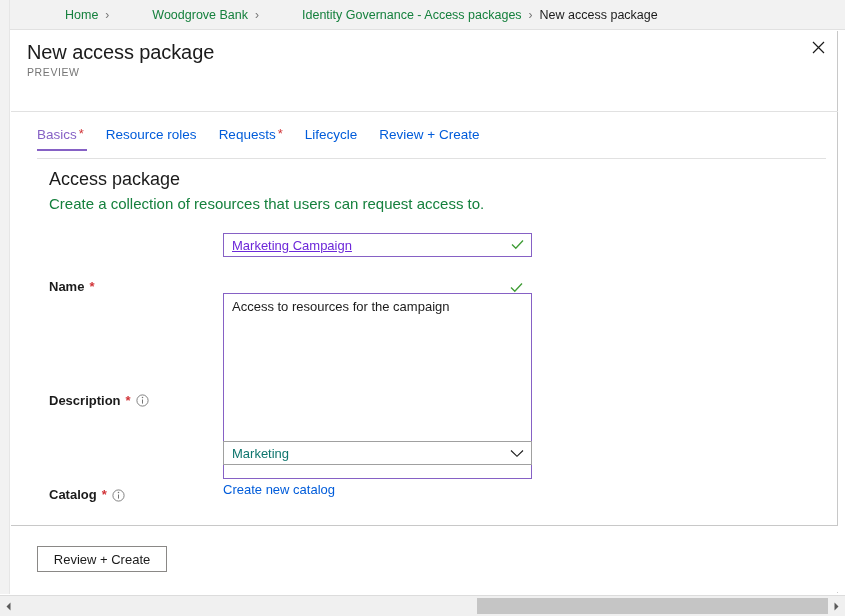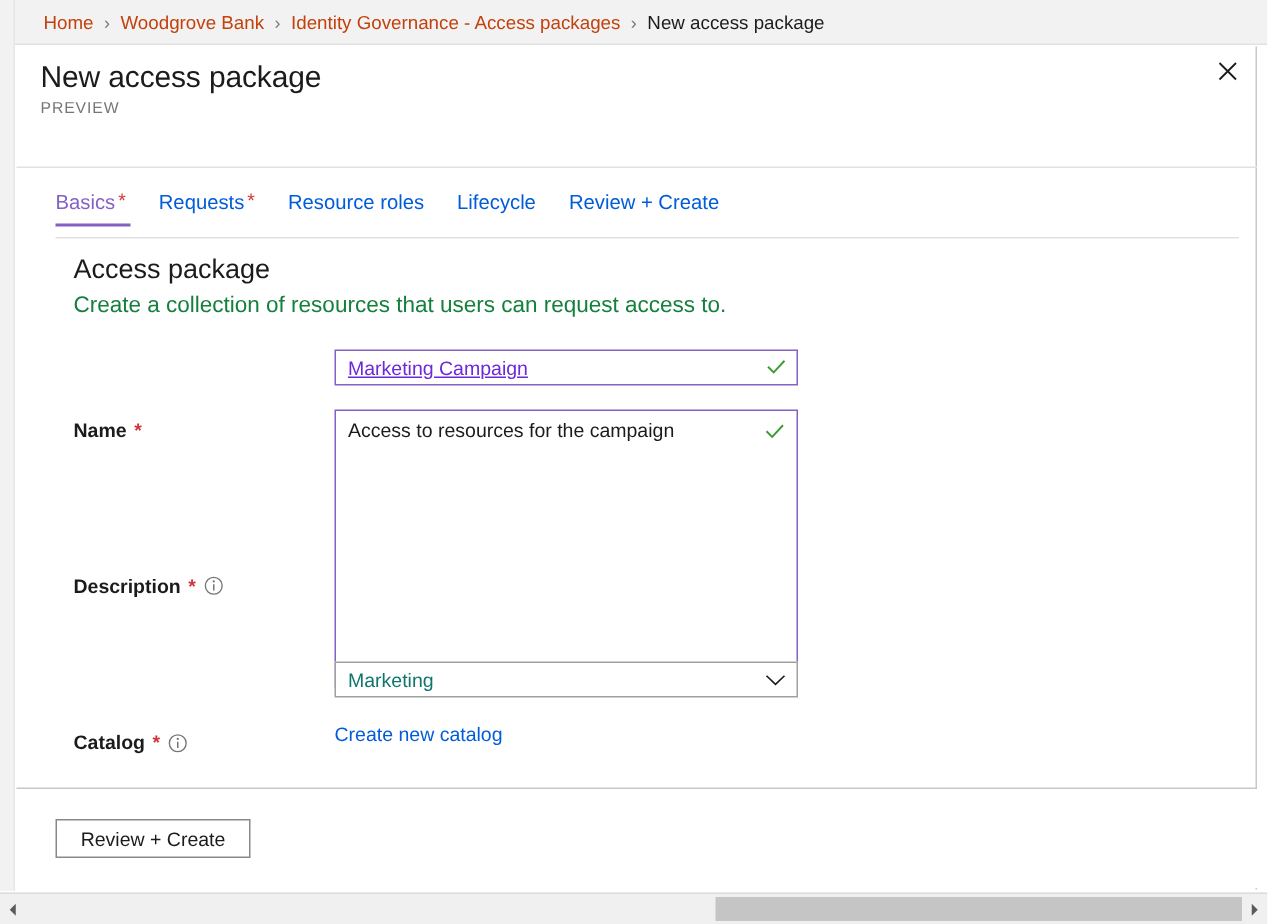--- a/index.html
+++ b/index.html
@@ -36,23 +36,24 @@
     height: 30px;
     background: #f2f2f2;
     border-bottom: 1px solid #e1e1e1;
     box-sizing: border-box;
     display: flex;
     align-items: center;
     padding-left: 19px;
     white-space: nowrap;
   }
   .bc-link {
-    color: #c2410c;
+    color: #15803d;
     font-size: 12.5px;
     cursor: pointer;
+    margin-left: 36px;
   }
   .bc-current {
     color: #1b1b1b;
     font-size: 12.5px;
   }
   .bc-sep {
     color: #767676;
     font-size: 12px;
     margin: 0 7px;
     font-weight: 300;
@@ -226,20 +227,21 @@
     box-sizing: border-box;
     border: 1px solid #8661c5;
     background: #ffffff;
     font-family: "Liberation Sans", sans-serif;
     font-size: 13px;
     color: #1b1b1b;
     padding: 4px 26px 4px 8px;
     outline: none;
     resize: none;
     line-height: 17px;
+    margin-top: 20px;
   }
   .valid-check {
     position: absolute;
     right: 7px; top: 4px;
     pointer-events: none;
   }
   .valid-check-area {
     position: absolute;
     right: 8px; top: 7px;
     pointer-events: none;
@@ -389,24 +391,24 @@
       </span>
     </button>
   </div>
   <div class="header-rule"></div>
 
   <div class="tabs">
     <div class="tab active">
       <span>Basics</span><span class="req-star">*</span>
     </div>
     <div class="tab">
+      <span>Resource roles</span>
+    </div>
+    <div class="tab">
       <span>Requests</span><span class="req-star">*</span>
-    </div>
-    <div class="tab">
-      <span>Resource roles</span>
     </div>
     <div class="tab">
       <span>Lifecycle</span>
     </div>
     <div class="tab">
       <span>Review + Create</span>
     </div>
   </div>
   <div class="tabs-rule"></div>
 

